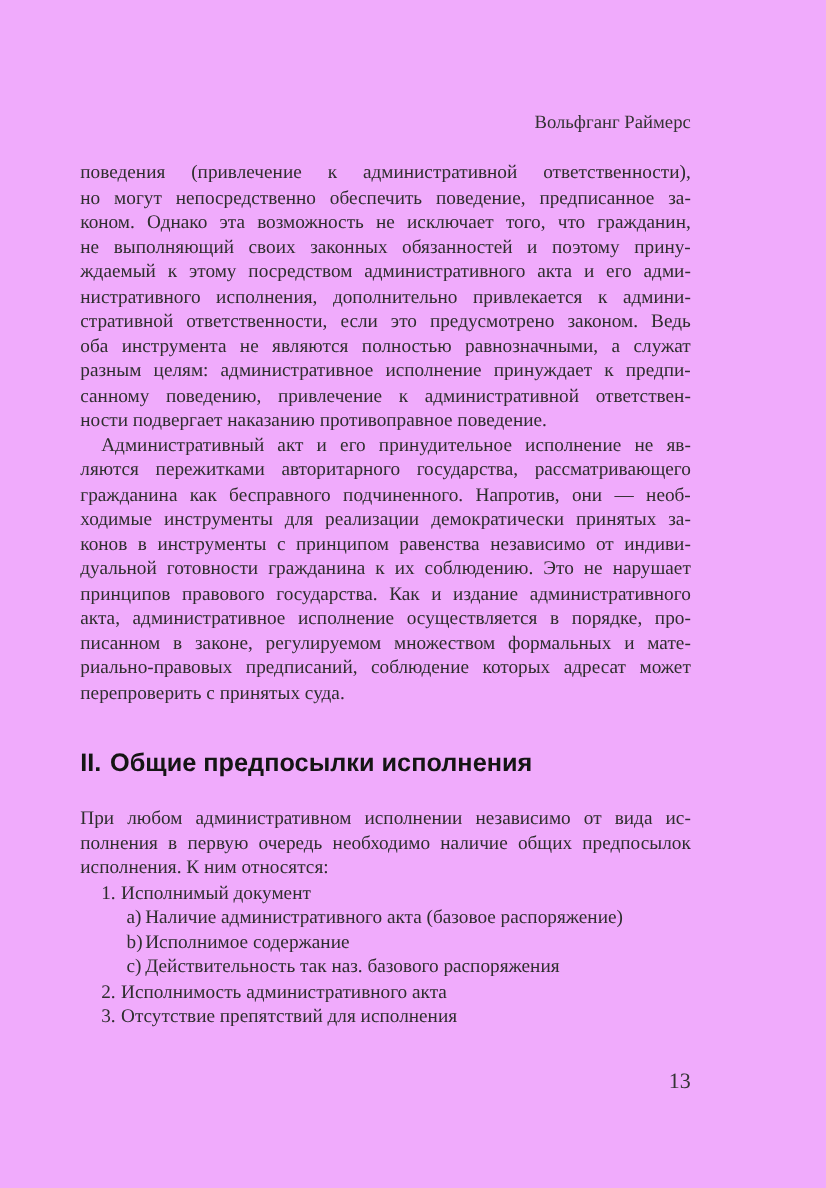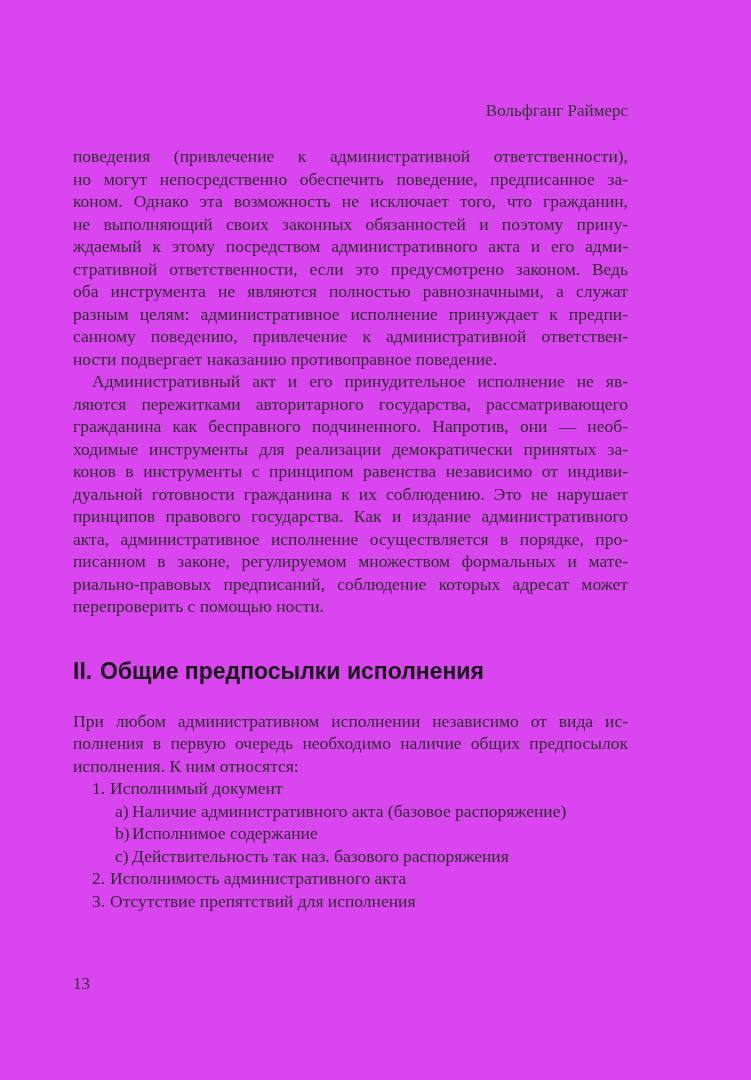--- a/index.html
+++ b/index.html
@@ -4,21 +4,21 @@
 <style>
   html, body {
     margin: 0;
     padding: 0;
     background: #ffffff;
   }
   .page {
     position: relative;
     width: 751px;
     height: 1080px;
-    background: #d946ef;
+    background: #f0abfc;
     overflow: hidden;
     font-family: "Liberation Serif", "DejaVu Serif", serif;
     color: #2e2e2e;
   }
   .running-header {
     position: absolute;
     top: 101px;
     left: 73px;
     width: 555px;
     text-align: right;
@@ -69,60 +69,61 @@
   }
   .list-item.l1 { padding-left: 37px; }
   .list-item.l2 { padding-left: 59px; }
   .list-item.l1 .marker { position: absolute; left: 19px; top: 0; }
   .list-item.l2 .marker { position: absolute; left: 42px; top: 0; }
   .page-number {
     position: absolute;
     top: 974px;
     left: 73px;
     width: 555px;
-    text-align: left;
-    font-size: 17px;
+    text-align: right;
+    font-size: 20px;
     line-height: 19px;
     color: #343434;
   }
 </style>
 </head>
 <body>
 
 <div class="page">
 
   <div class="running-header">Вольфганг Раймерс</div>
 
   <div class="content">
 
     <div class="paragraph">
       <div class="line">поведения (привлечение к административной ответственности),</div>
       <div class="line">но могут непосредственно обеспечить поведение, предписанное за-</div>
       <div class="line">коном. Однако эта возможность не исключает того, что гражданин,</div>
       <div class="line">не выполняющий своих законных обязанностей и поэтому прину-</div>
       <div class="line">ждаемый к этому посредством административного акта и его адми-</div>
+      <div class="line">нистративного исполнения, дополнительно привлекается к админи-</div>
       <div class="line">стративной ответственности, если это предусмотрено законом. Ведь</div>
       <div class="line">оба инструмента не являются полностью равнозначными, а служат</div>
       <div class="line">разным целям: административное исполнение принуждает к предпи-</div>
       <div class="line">санному поведению, привлечение к административной ответствен-</div>
       <div class="line last">ности подвергает наказанию противоправное поведение.</div>
     </div>
 
     <div class="paragraph">
       <div class="line first-indent">Административный акт и его принудительное исполнение не яв-</div>
       <div class="line">ляются пережитками авторитарного государства, рассматривающего</div>
       <div class="line">гражданина как бесправного подчиненного. Напротив, они — необ-</div>
       <div class="line">ходимые инструменты для реализации демократически принятых за-</div>
       <div class="line">конов в инструменты с принципом равенства независимо от индиви-</div>
       <div class="line">дуальной готовности гражданина к их соблюдению. Это не нарушает</div>
       <div class="line">принципов правового государства. Как и издание административного</div>
       <div class="line">акта, административное исполнение осуществляется в порядке, про-</div>
       <div class="line">писанном в законе, регулируемом множеством формальных и мате-</div>
       <div class="line">риально-правовых предписаний, соблюдение которых адресат может</div>
-      <div class="line last">перепроверить с помощью ности.</div>
+      <div class="line last">перепроверить с принятых суда.</div>
     </div>
 
     <div class="heading">
       <span class="h-num">II.</span>
       <div class="h-text">
         <div>Общие предпосылки исполнения</div>
       </div>
     </div>
 
     <div class="paragraph">

